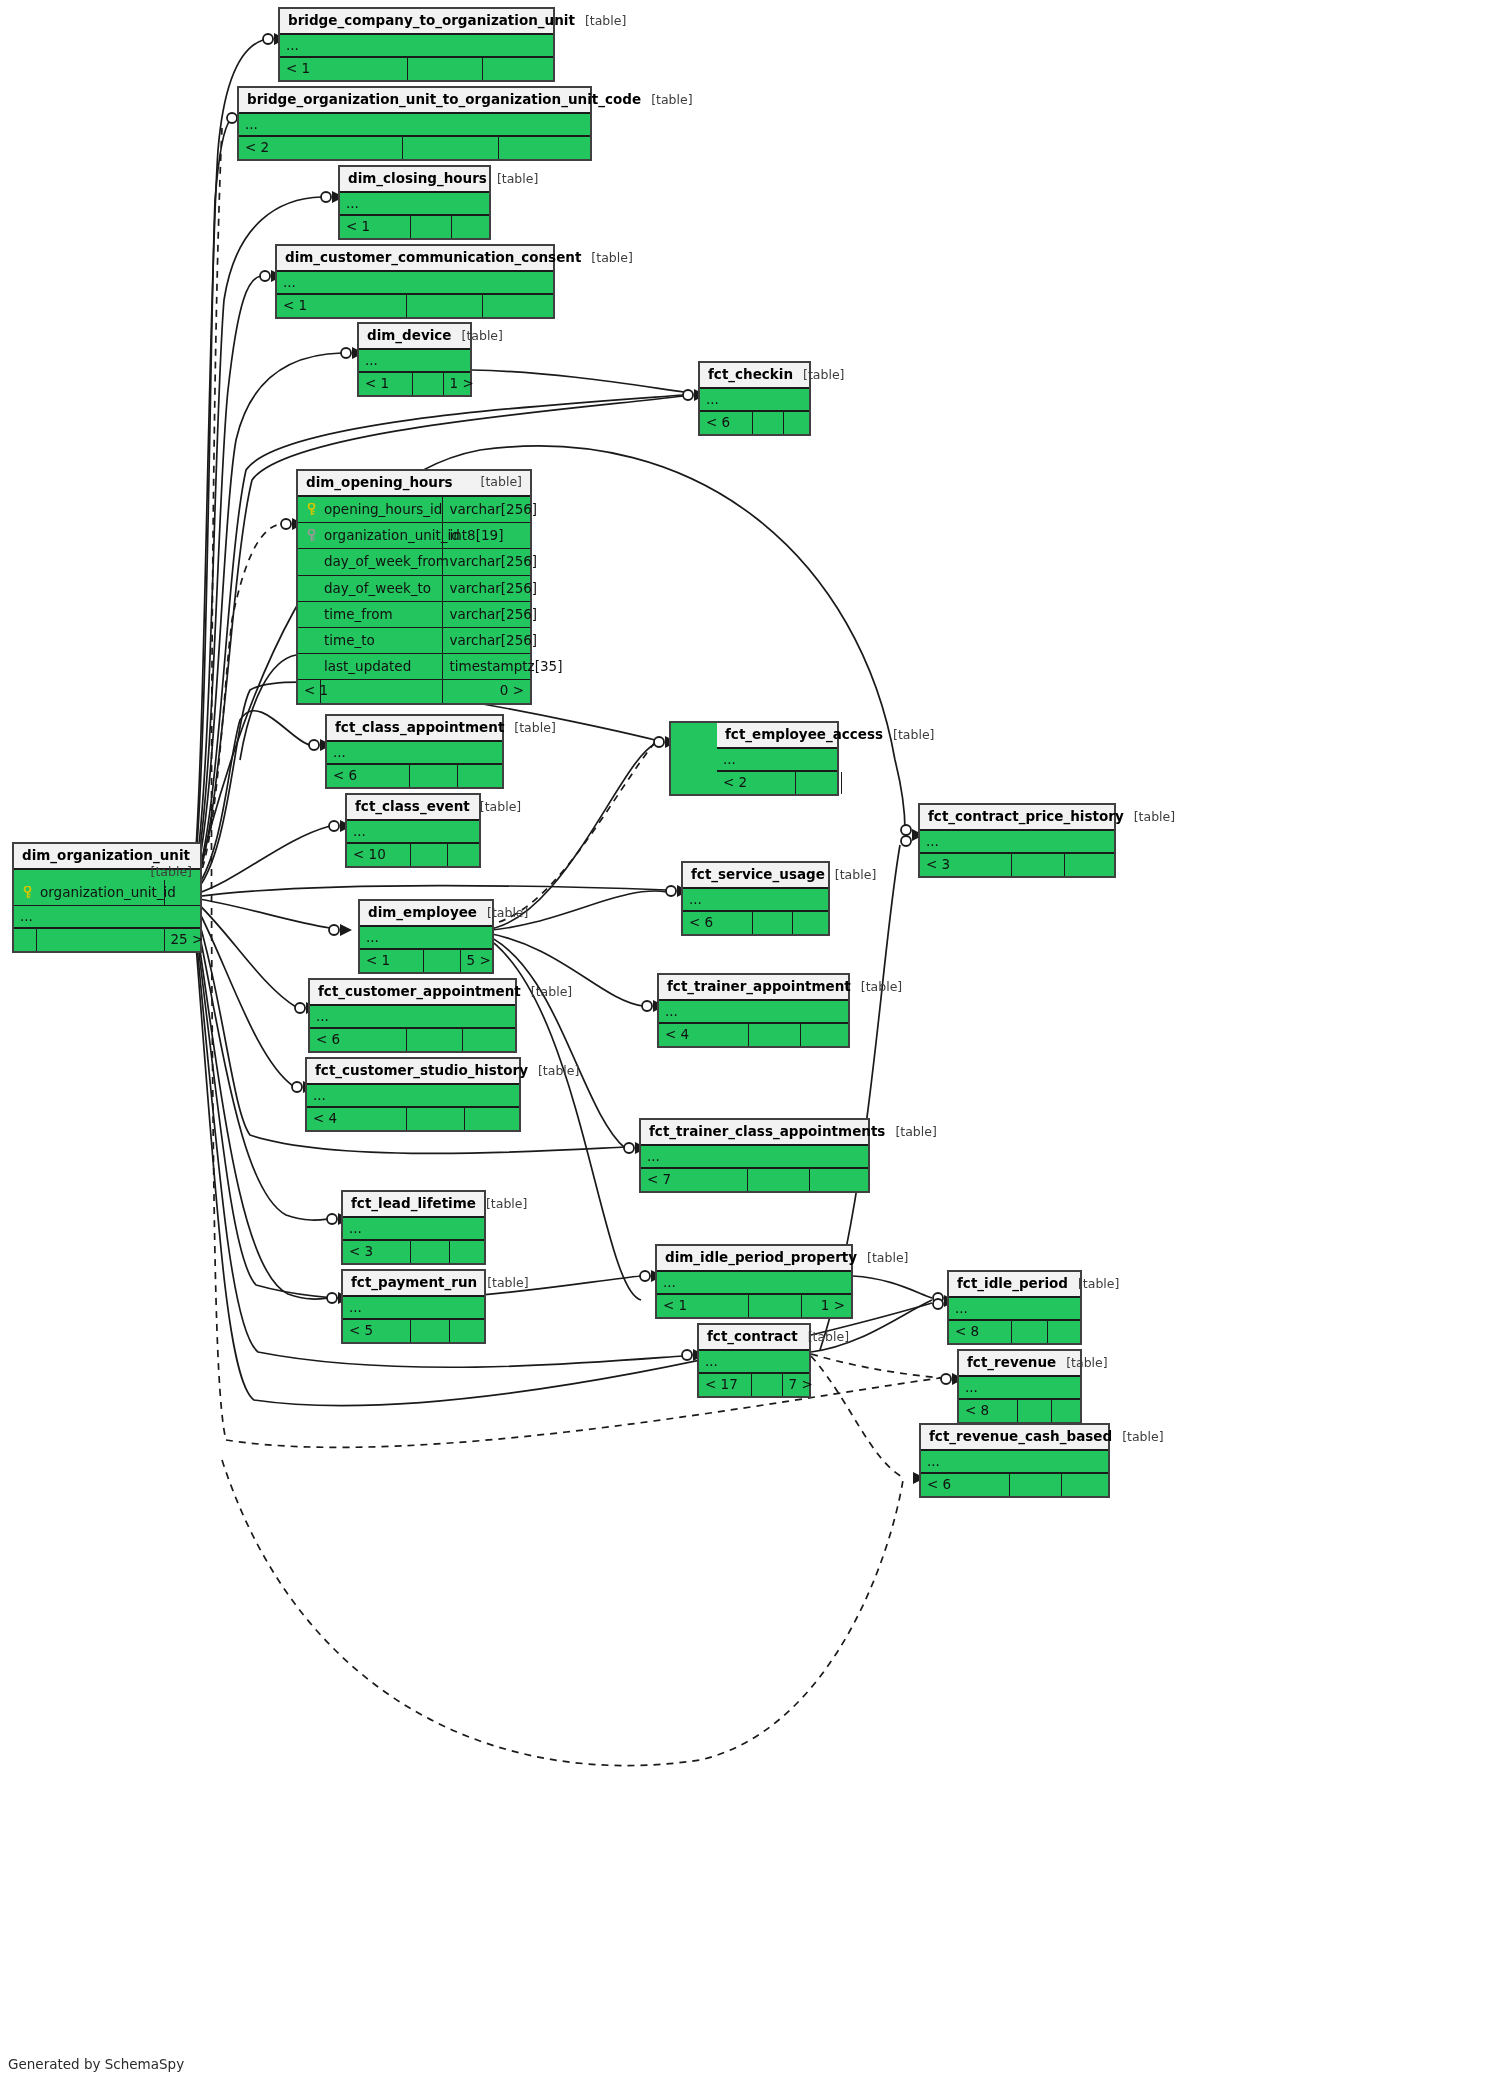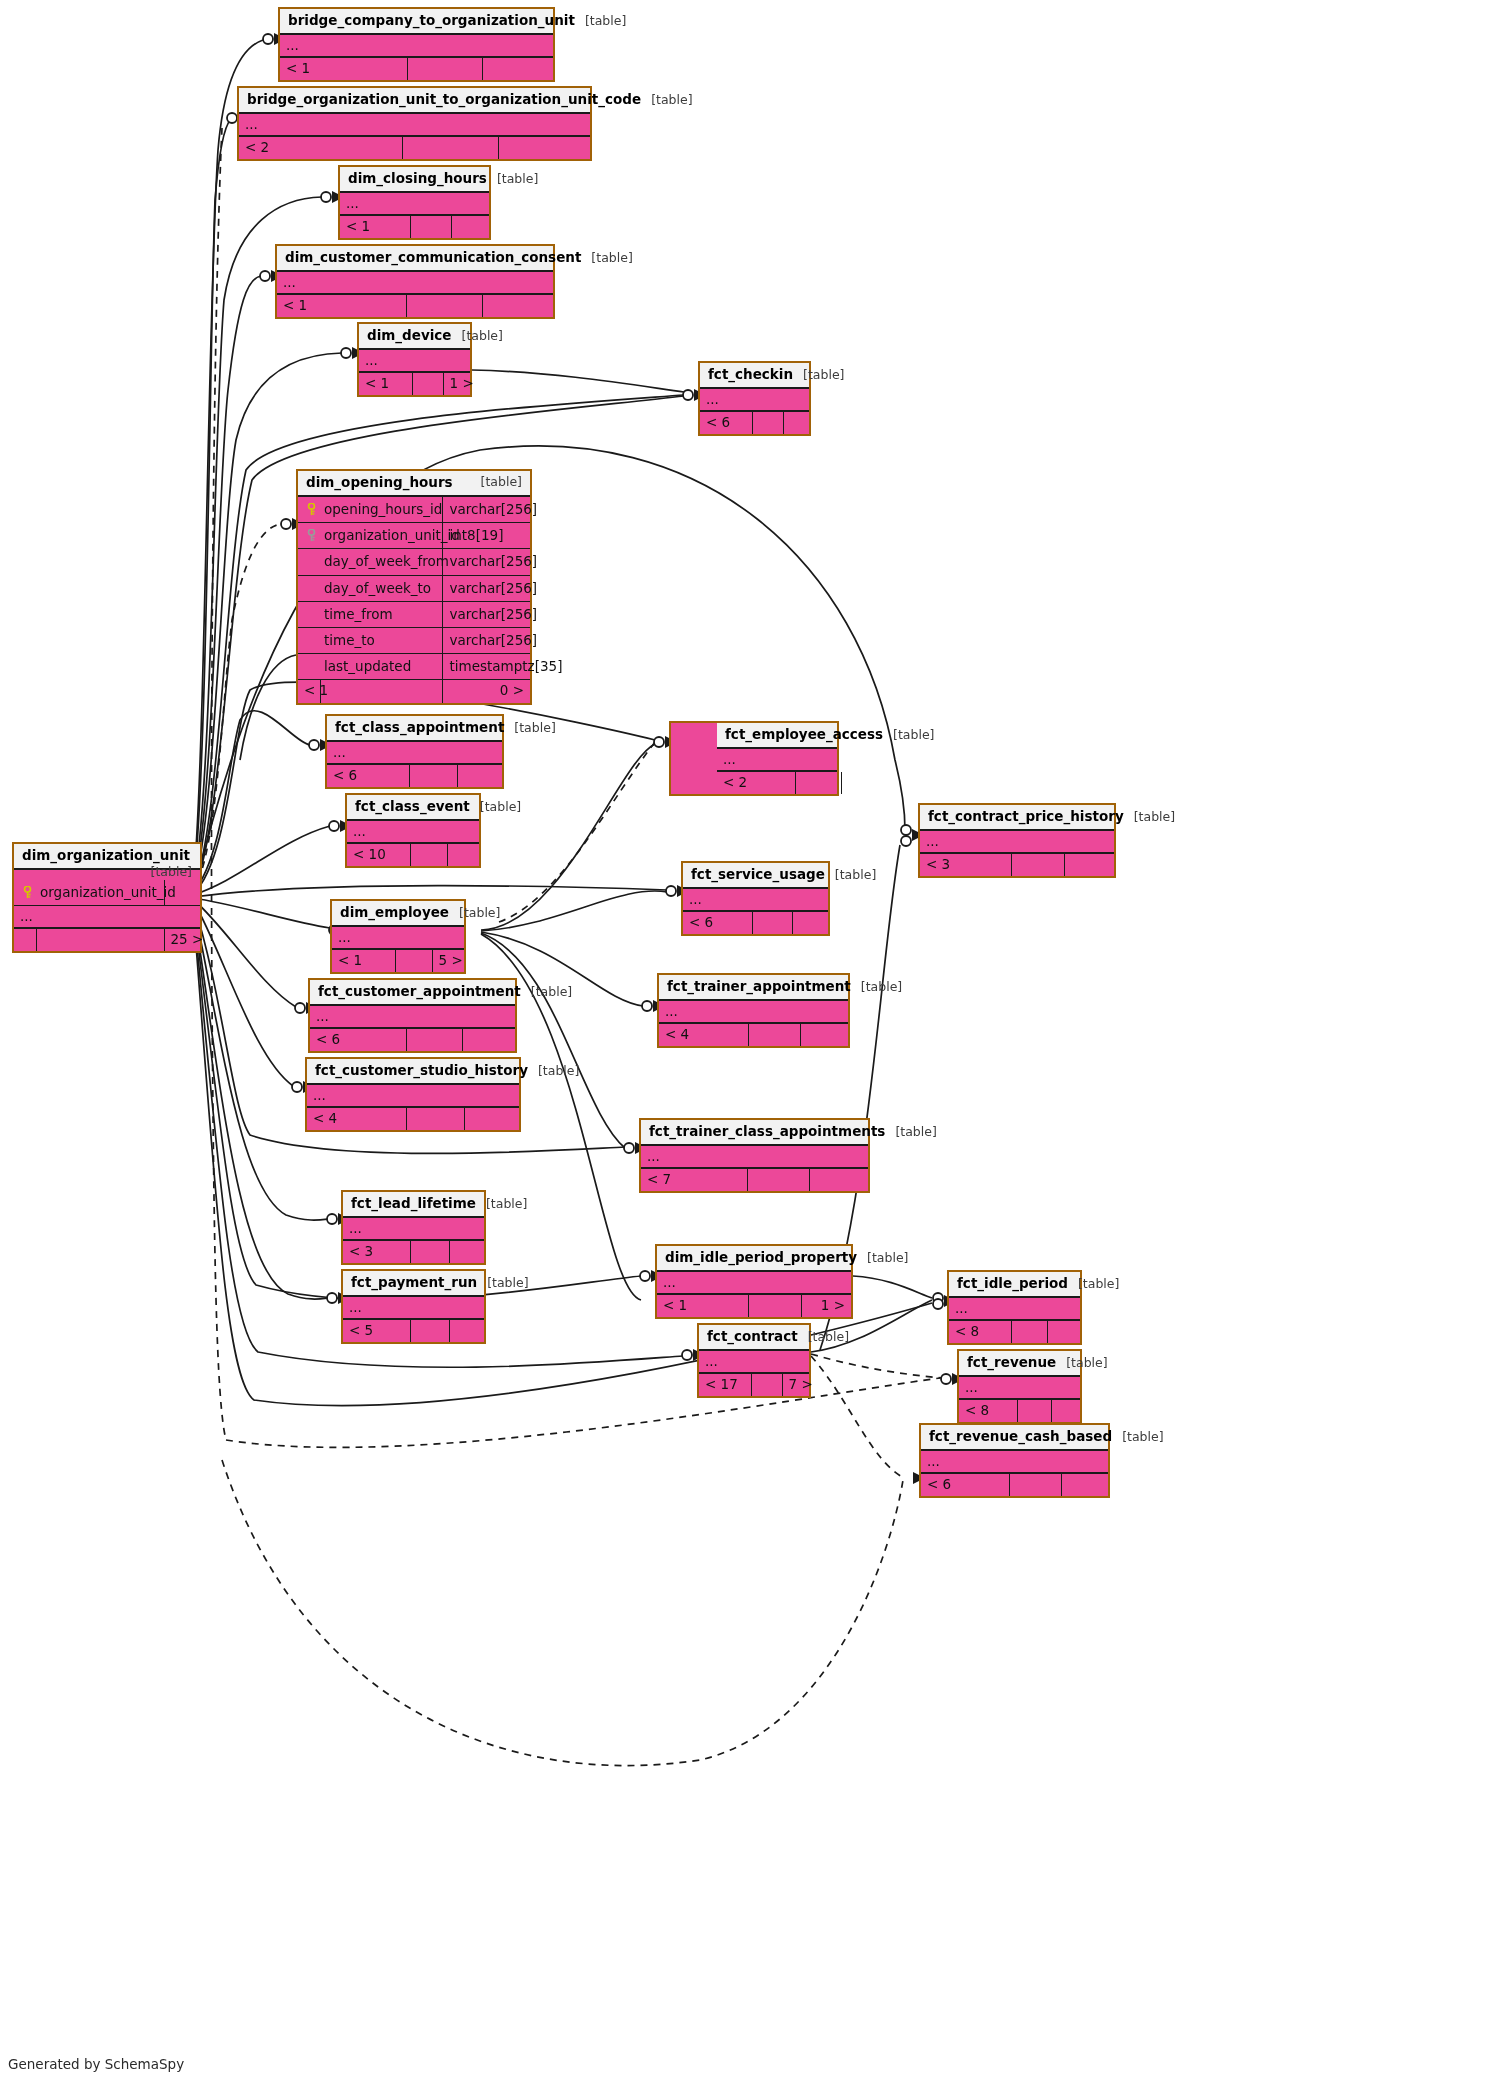--- a/index.html
+++ b/index.html
@@ -17,22 +17,22 @@
     background: #ffffff;
   }
   #edges {
     position: absolute;
     left: 0; top: 0;
     width: 1504px; height: 2090px;
     pointer-events: none;
   }
   .tbl {
     position: absolute;
-    border: 2px solid #a16207;
-    background: #ec4899;
+    border: 2px solid #404040;
+    background: #22c55e;
     border-collapse: collapse;
     font-size: 13.5px;
     color: #111111;
     z-index: 5;
   }
   .tbl table {
     border-collapse: collapse;
     width: 100%;
     table-layout: fixed;
   }
@@ -374,21 +374,21 @@
         <table>
           <tbody>
             <tr class="foot">
               <td style="width:69px">&lt; 6</td>
               <td style="width:40px"></td>
               <td class="r"></td>
             </tr>
           </tbody>
         </table>
       </div>
-      <div class="tbl" style="left: 330px; top: 899px; width: 136px;">
+      <div class="tbl" style="left: 358px; top: 899px; width: 136px;">
         <div class="hdr"><span class="tname">dim_employee</span><span class="ttype">[table]</span></div>
         <div class="ellip">...</div>
         <table>
           <tbody>
             <tr class="foot">
               <td style="width:63px">&lt; 1</td>
               <td style="width:37px"></td>
               <td class="r">5 &gt;</td>
             </tr>
           </tbody>

